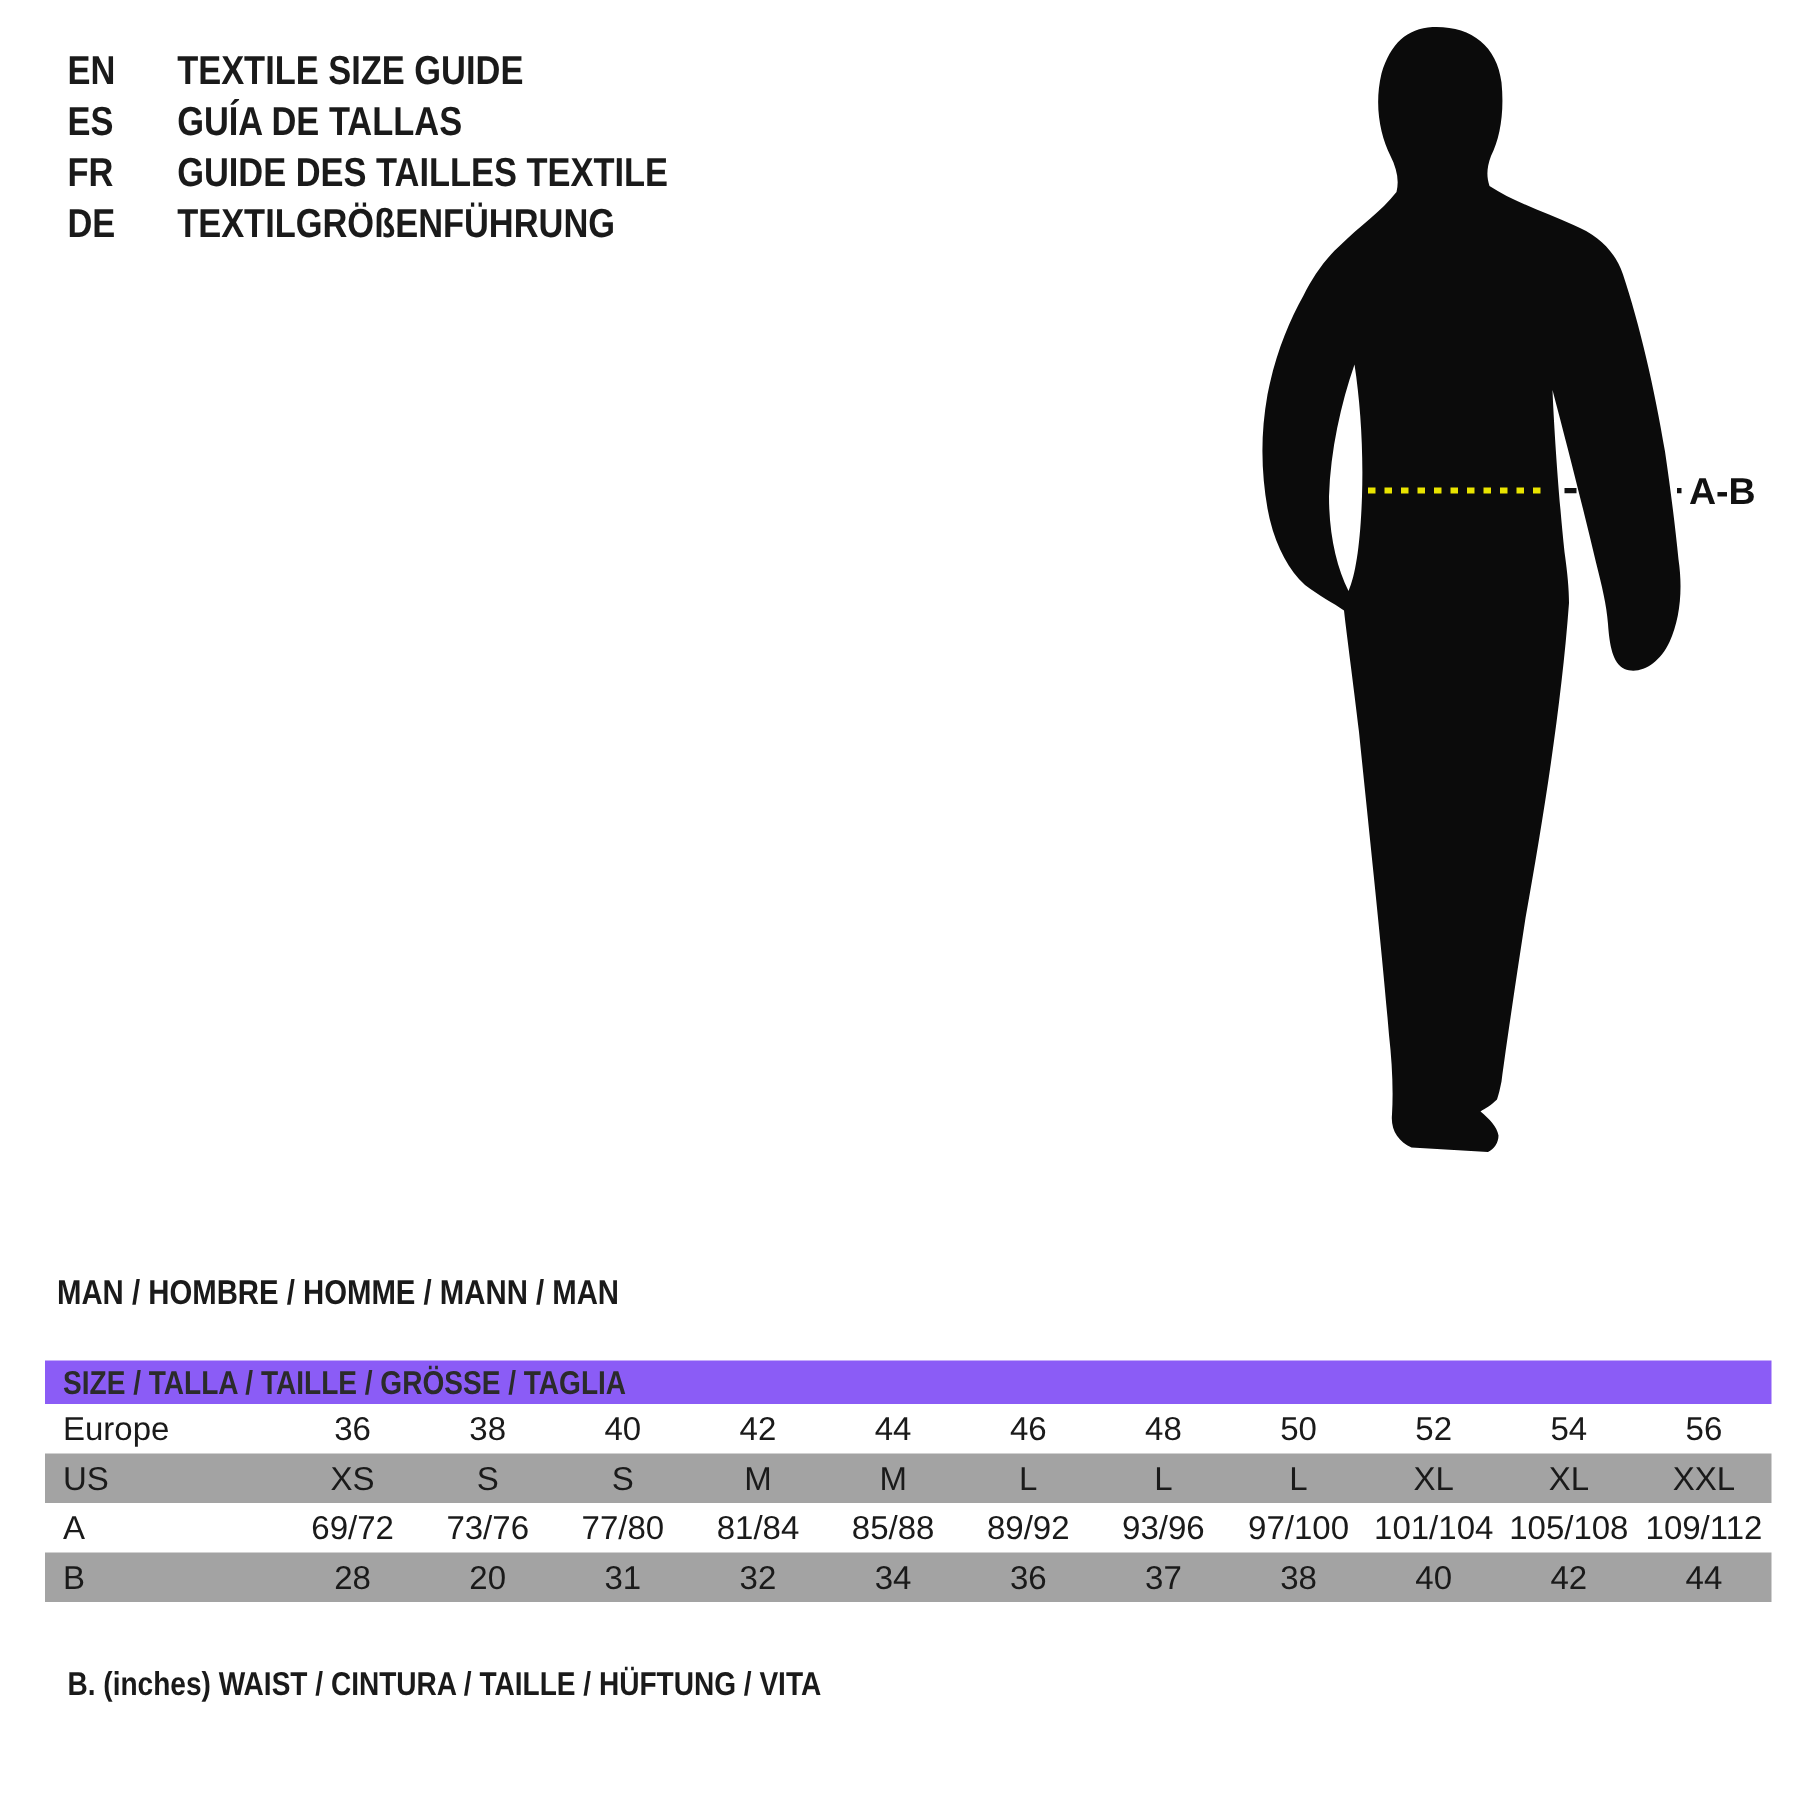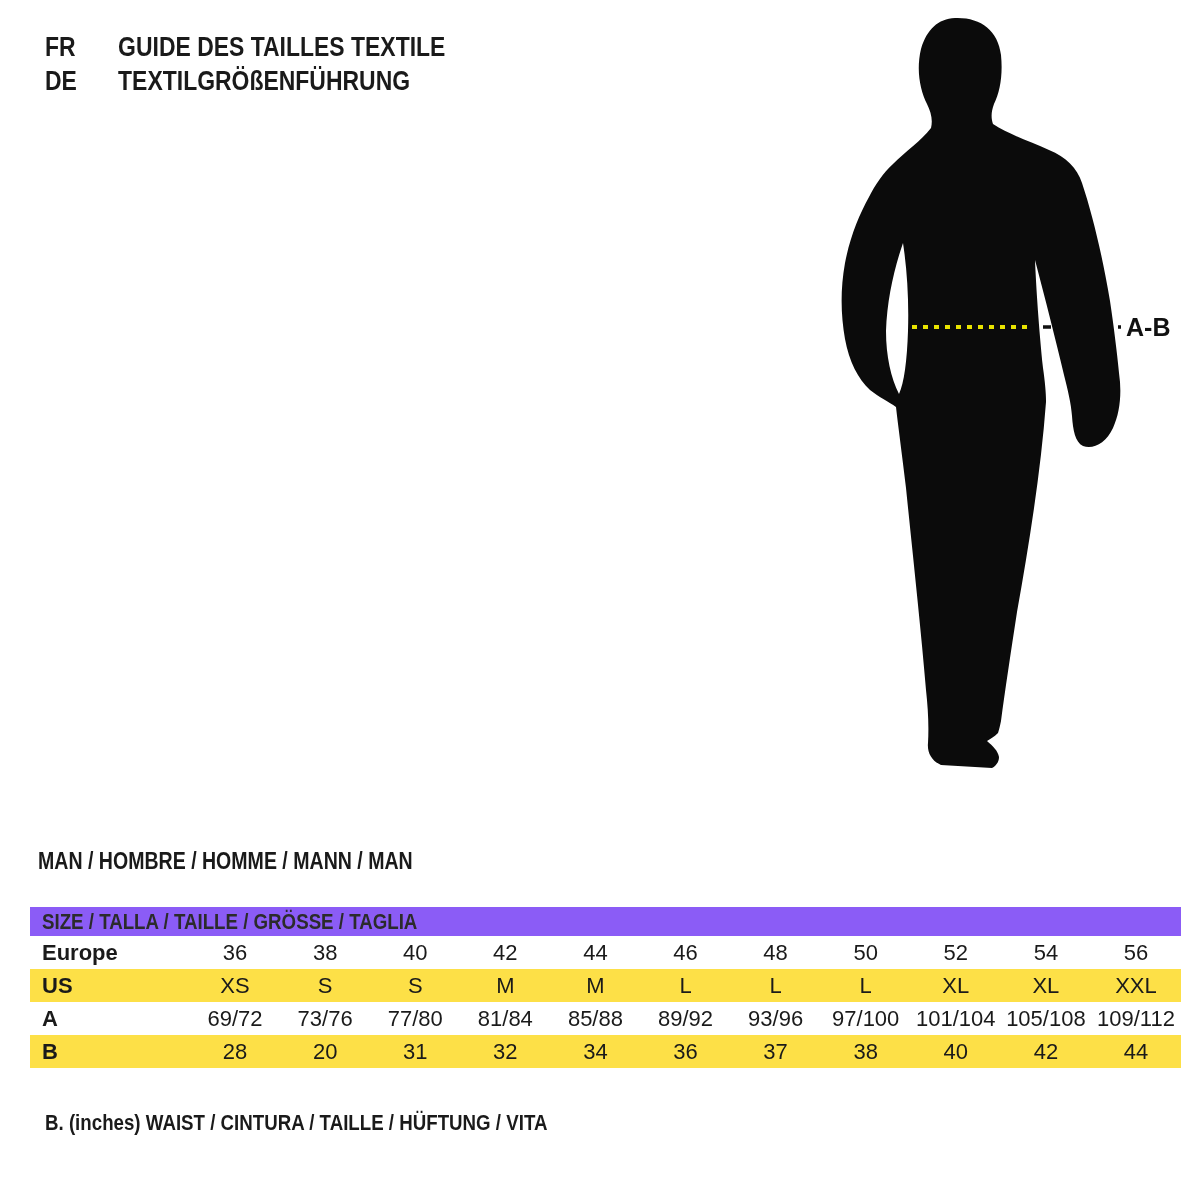--- a/index.html
+++ b/index.html
@@ -21,22 +21,22 @@
   
   .garment-title { position:absolute; left:45px; top:221px; height:30px; display:flex; align-items:center; font-size:27px; }
   
   .figure-svg { position:absolute; left:0; top:0; width:1200px; height:1200px; }
   
   .section-title { position:absolute; left:38px; top:849px; height:26px; display:flex; align-items:flex-end; font-size:23px; }
   
   .size-table { position:absolute; left:30px; top:907px; width:1151px; }
   .size-bar { height:29px; background:#c9c9c9; display:flex; align-items:center; padding-left:12px; font-size:22px; color:#2b2b2b; }
   .t-row { display:flex; height:33px; align-items:center; font-size:22px; }
-  .t-row.alt { background:#fde047; }
-  .t-label { width:160px; padding-left:12px;font-weight:bold; }
+  .t-row.alt { background:#a3a3a3; }
+  .t-label { width:160px; padding-left:12px; }
   .t-cell { flex:1; text-align:center; }
   
   .footnotes { position:absolute; left:45px; top:1105px; }
   .footnote { height:35px; display:flex; align-items:center; font-size:22px; }
 </style>
 </head>
 <body>
 
 <div class="canvas">
 
@@ -89,20 +89,32 @@
       Z"></path>
 
     <line x1="912" y1="327" x2="1031" y2="327" stroke="#e9e400" stroke-width="4" stroke-dasharray="5 6"></line>
 
     <text x="1126" y="336" font-size="25" font-weight="bold" fill="#111111">A-B</text>
   </svg>
 
   <div class="lang-block">
       <div class="lang-row">
         <span class="cond">
+          <span class="lang-code">EN</span>
+          <span class="lang-title">TEXTILE SIZE GUIDE</span>
+        </span>
+      </div>
+      <div class="lang-row">
+        <span class="cond">
+          <span class="lang-code">ES</span>
+          <span class="lang-title">GUÍA DE TALLAS</span>
+        </span>
+      </div>
+      <div class="lang-row">
+        <span class="cond">
           <span class="lang-code">FR</span>
           <span class="lang-title">GUIDE DES TAILLES TEXTILE</span>
         </span>
       </div>
       <div class="lang-row">
         <span class="cond">
           <span class="lang-code">DE</span>
           <span class="lang-title">TEXTILGRÖßENFÜHRUNG</span>
         </span>
       </div>

